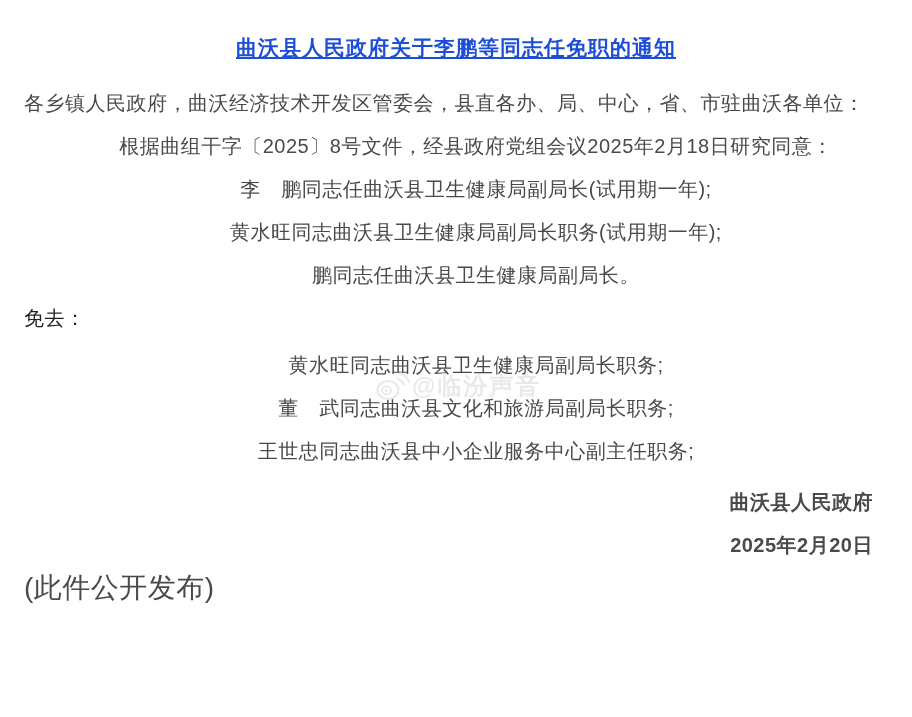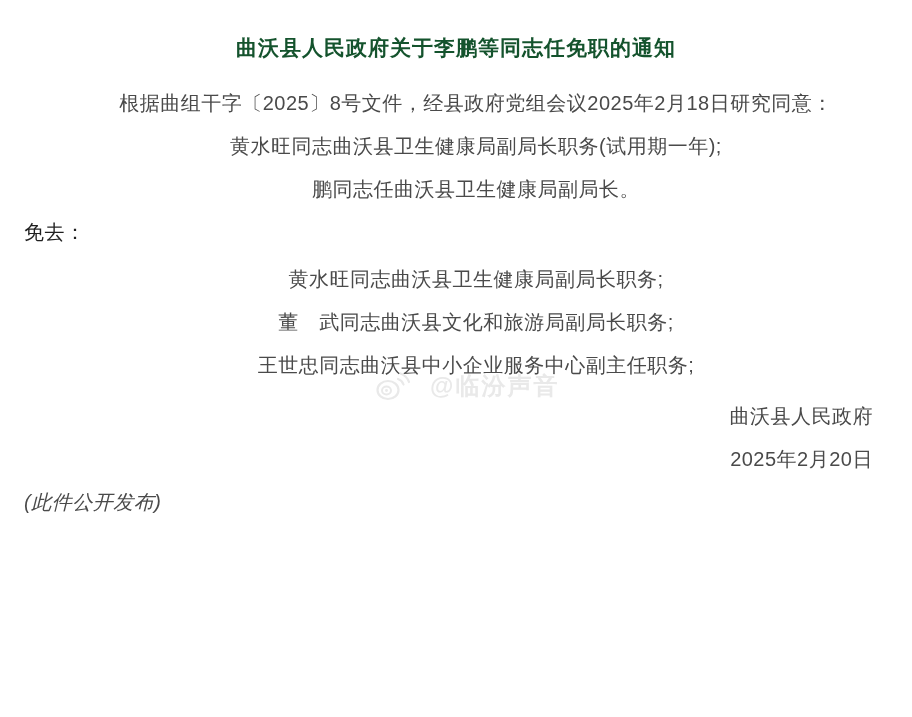--- a/index.html
+++ b/index.html
@@ -33,53 +33,55 @@
   .para.indent { text-indent: 2em; text-align: center; }
   .para.bold {
     font-weight: normal;
     color: #1f1f1f;
     margin-bottom: 13px;
   }
   .signature-block {
     margin-top: 17px;
     text-align: right;
     padding-right: 15px;
+    font-weight: bold;
   }
   .signature-block .para { margin-bottom: 9px; }
   .footer-note {
-    font-size: 20px;
+    font-size: 28px;
     line-height: 34px;
     letter-spacing: 0.5px;
-    font-style: italic;
   }
   .watermark {
     position: absolute;
     left: 374px; top: 334px;
     display: flex;
     align-items: center;
-    gap: 18px;
+    gap: 0;
     color: #e9e9e9;
     pointer-events: none;
   }
   .watermark .wm-text {
     font-size: 24px;
     font-weight: bold;
     letter-spacing: 2px;
   }
   .watermark svg { display: block; }
 </style>
 </head>
 <body>
 
 <div class="doc">
 
-  <div class="doc-title" style="color: #14532d;">曲沃县人民政府关于李鹏等同志任免职的通知</div>
+  <div class="doc-title" style="color: #1d4ed8; text-decoration: underline;">曲沃县人民政府关于李鹏等同志任免职的通知</div>
 
   <div class="body-block">
+    <div class="para">各乡镇人民政府，曲沃经济技术开发区管委会，县直各办、局、中心，省、市驻曲沃各单位：</div>
     <div class="para indent">根据曲组干字〔2025〕8号文件，经县政府党组会议2025年2月18日研究同意：</div>
+    <div class="para indent">李　鹏同志任曲沃县卫生健康局副局长(试用期一年);</div>
     <div class="para indent">黄水旺同志曲沃县卫生健康局副局长职务(试用期一年);</div>
     <div class="para indent">鹏同志任曲沃县卫生健康局副局长。</div>
     <div class="para bold">免去：</div>
     <div class="para indent">黄水旺同志曲沃县卫生健康局副局长职务;</div>
     <div class="para indent">董　武同志曲沃县文化和旅游局副局长职务;</div>
     <div class="para indent">王世忠同志曲沃县中小企业服务中心副主任职务;</div>
   </div>
 
   <div class="signature-block">
     <div class="para">曲沃县人民政府</div>

